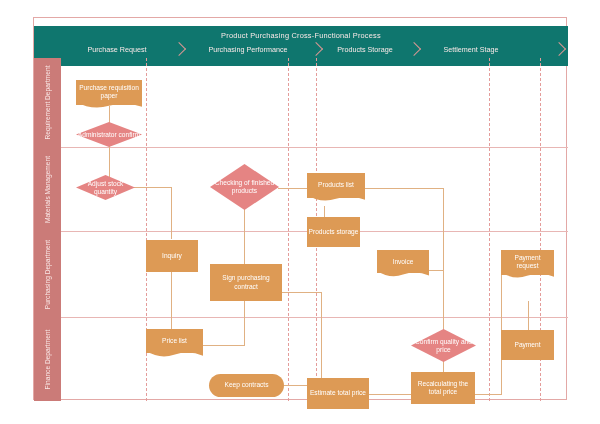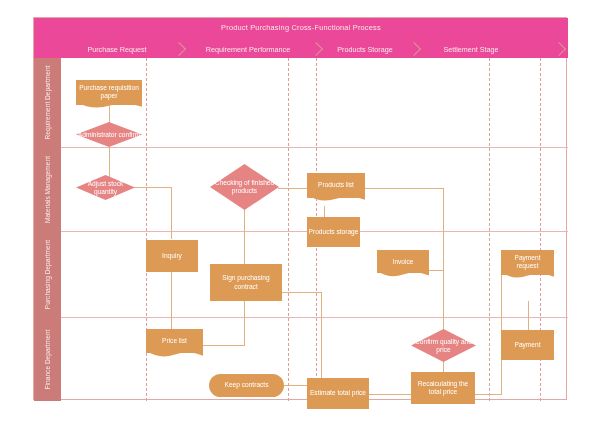--- a/index.html
+++ b/index.html
@@ -14,22 +14,22 @@
   
   .diagram{
     position:absolute;left:33px;top:17px;width:534px;height:383px;
     box-sizing:border-box;
     border:1px solid #e3a8a6;
     background:#ffffff;
   }
 
   
   .titlebar{
-    position:absolute;left:0;top:0;width:534px;height:40px;
-    background:#ec4899;
+    position:absolute;left:0;top:8px;width:534px;height:40px;
+    background:#0f766e;
   }
   .title-text{
     position:absolute;left:0;top:5px;width:534px;
     text-align:center;color:#fae9e8;font-size:7.4px;letter-spacing:.2px;
   }
 
   
   .phase{
     position:absolute;top:23px;height:17px;
     color:#fae9e8;font-size:7.2px;
@@ -112,21 +112,21 @@
     <div class="titlebar">
       <div class="title-text">Product Purchasing Cross-Functional Process</div>
     </div>
 
     <div class="phase" style="left:27px;width:112px;justify-content:center;">
       <span>Purchase Request</span>
     </div>
     <div class="chev" style="left:140px;"></div>
 
     <div class="phase" style="left:152px;width:124px;">
-      <span>Requirement Performance</span>
+      <span>Purchasing Performance</span>
     </div>
     <div class="chev" style="left:277px;"></div>
 
     <div class="phase" style="left:288px;width:86px;">
       <span>Products Storage</span>
     </div>
     <div class="chev" style="left:375px;"></div>
 
     <div class="phase" style="left:370px;width:134px;">
       <span>Settlement Stage</span>

